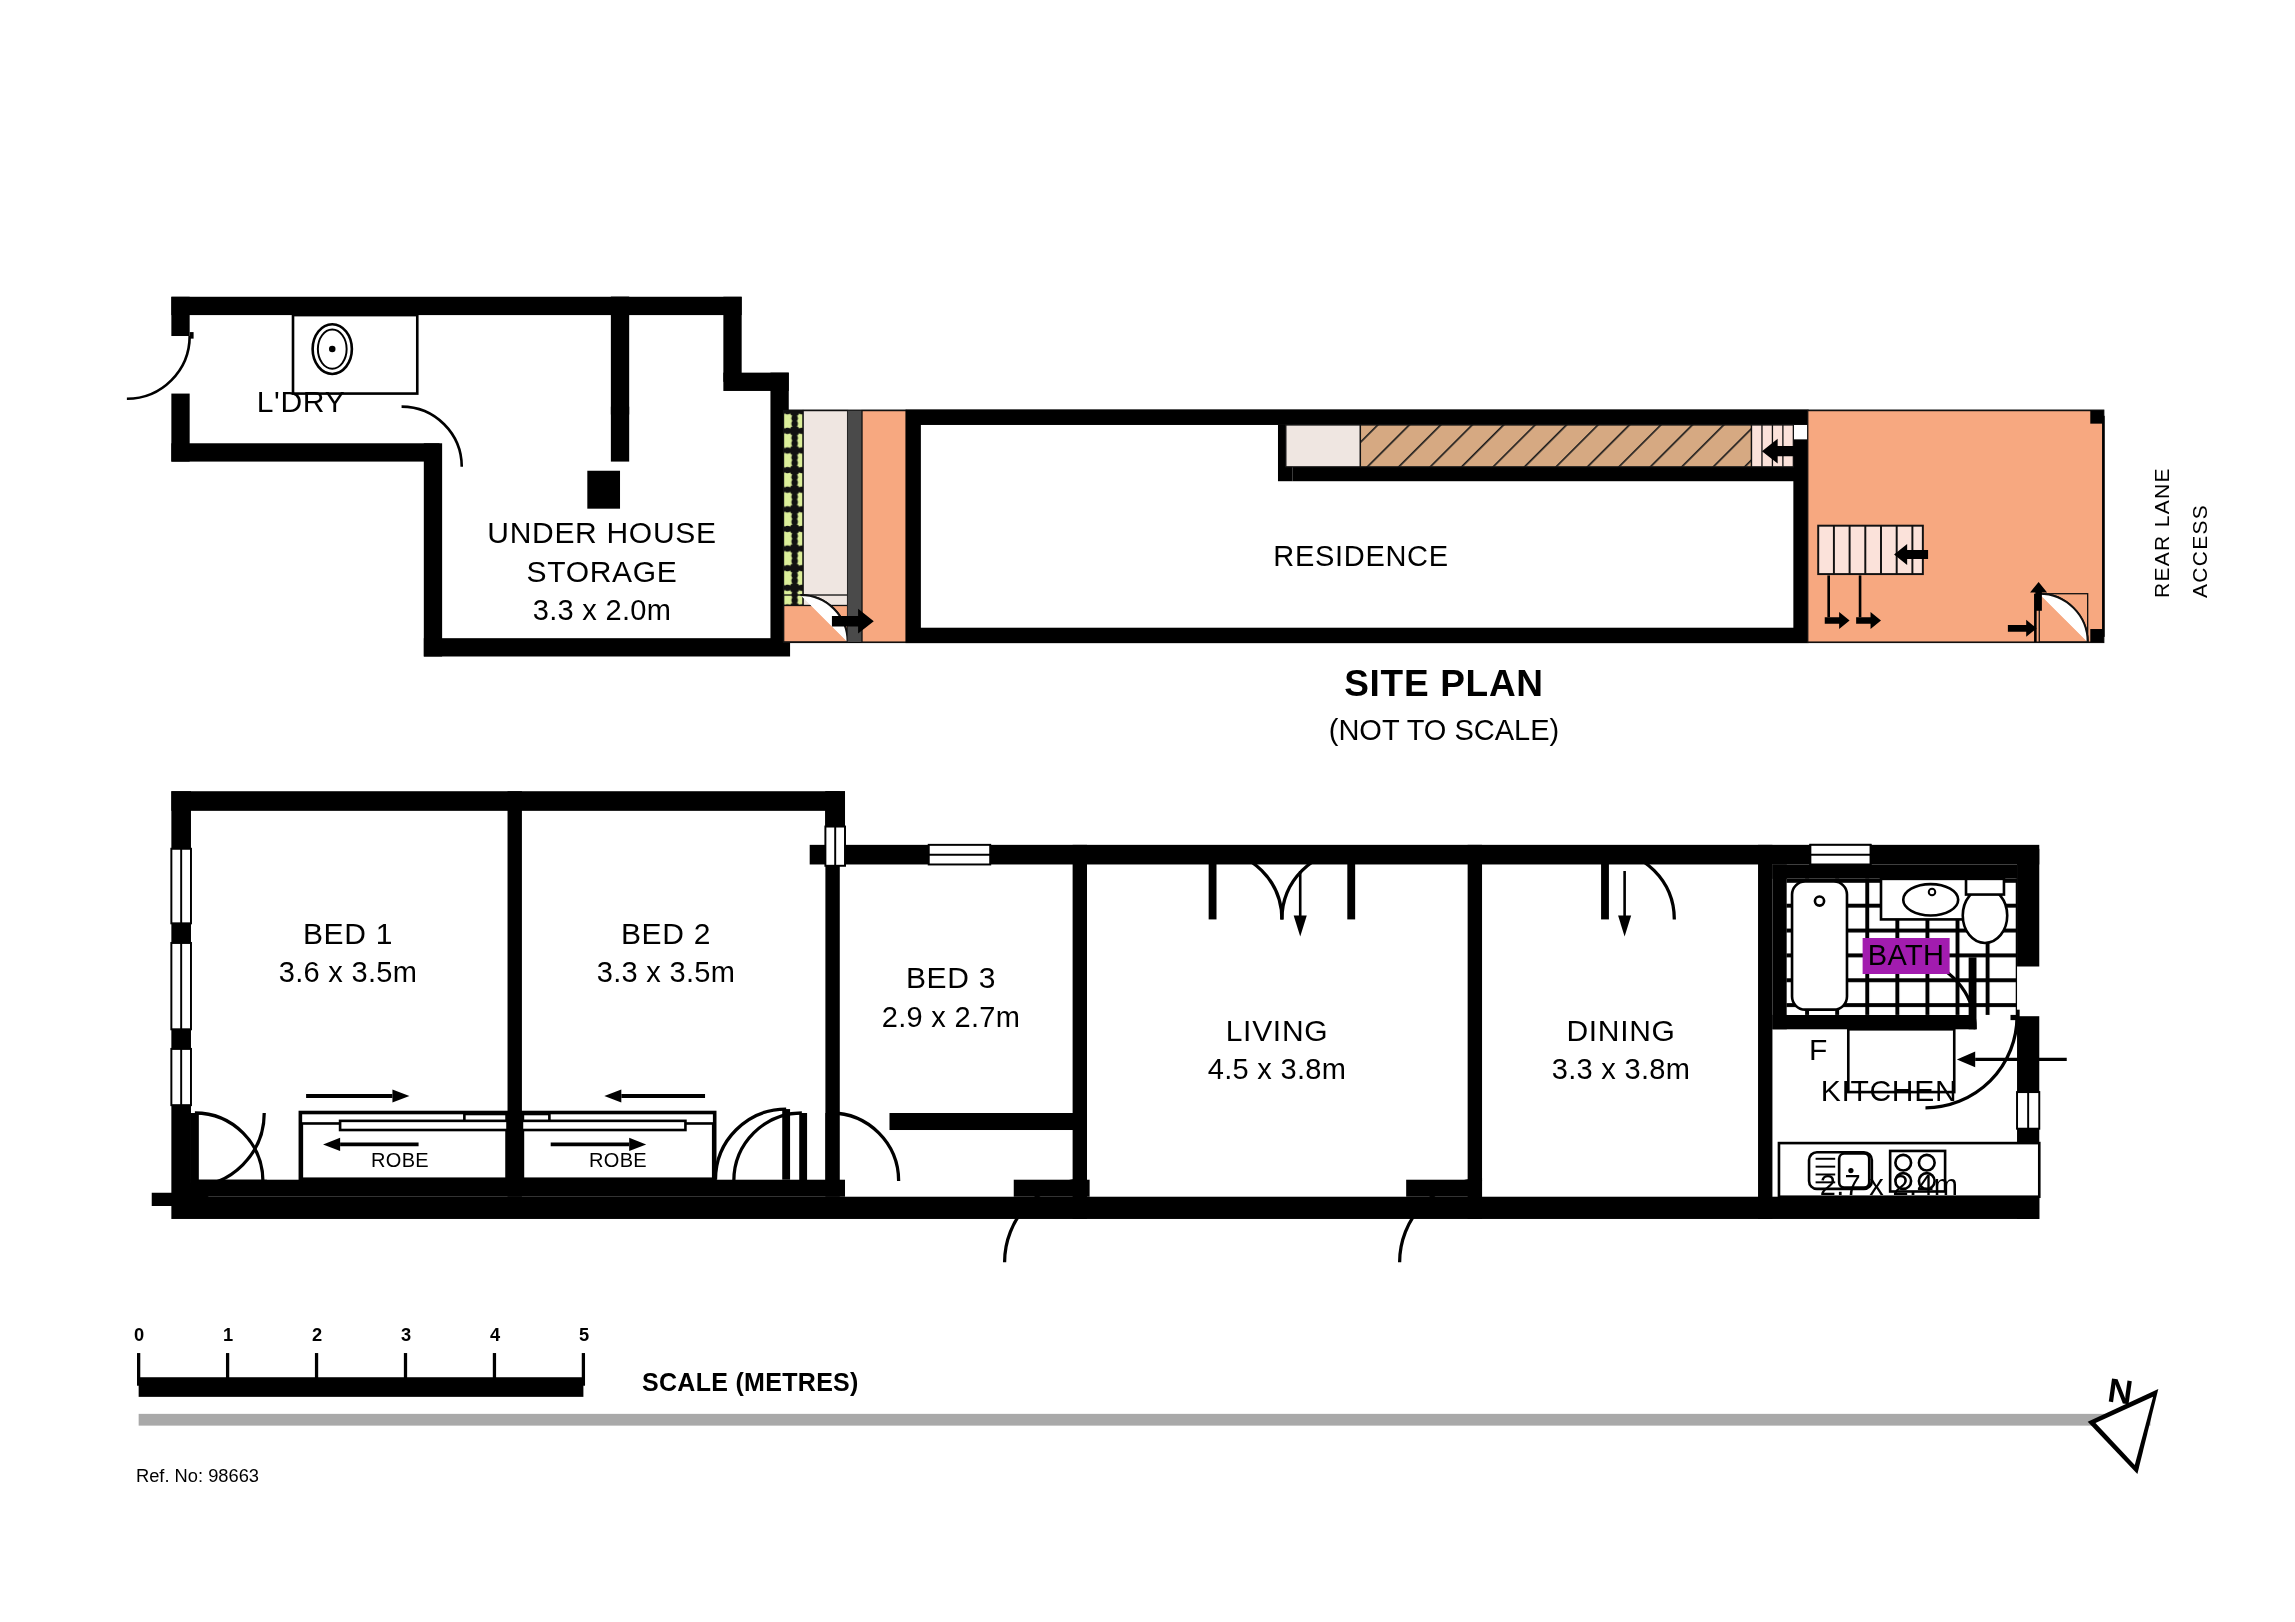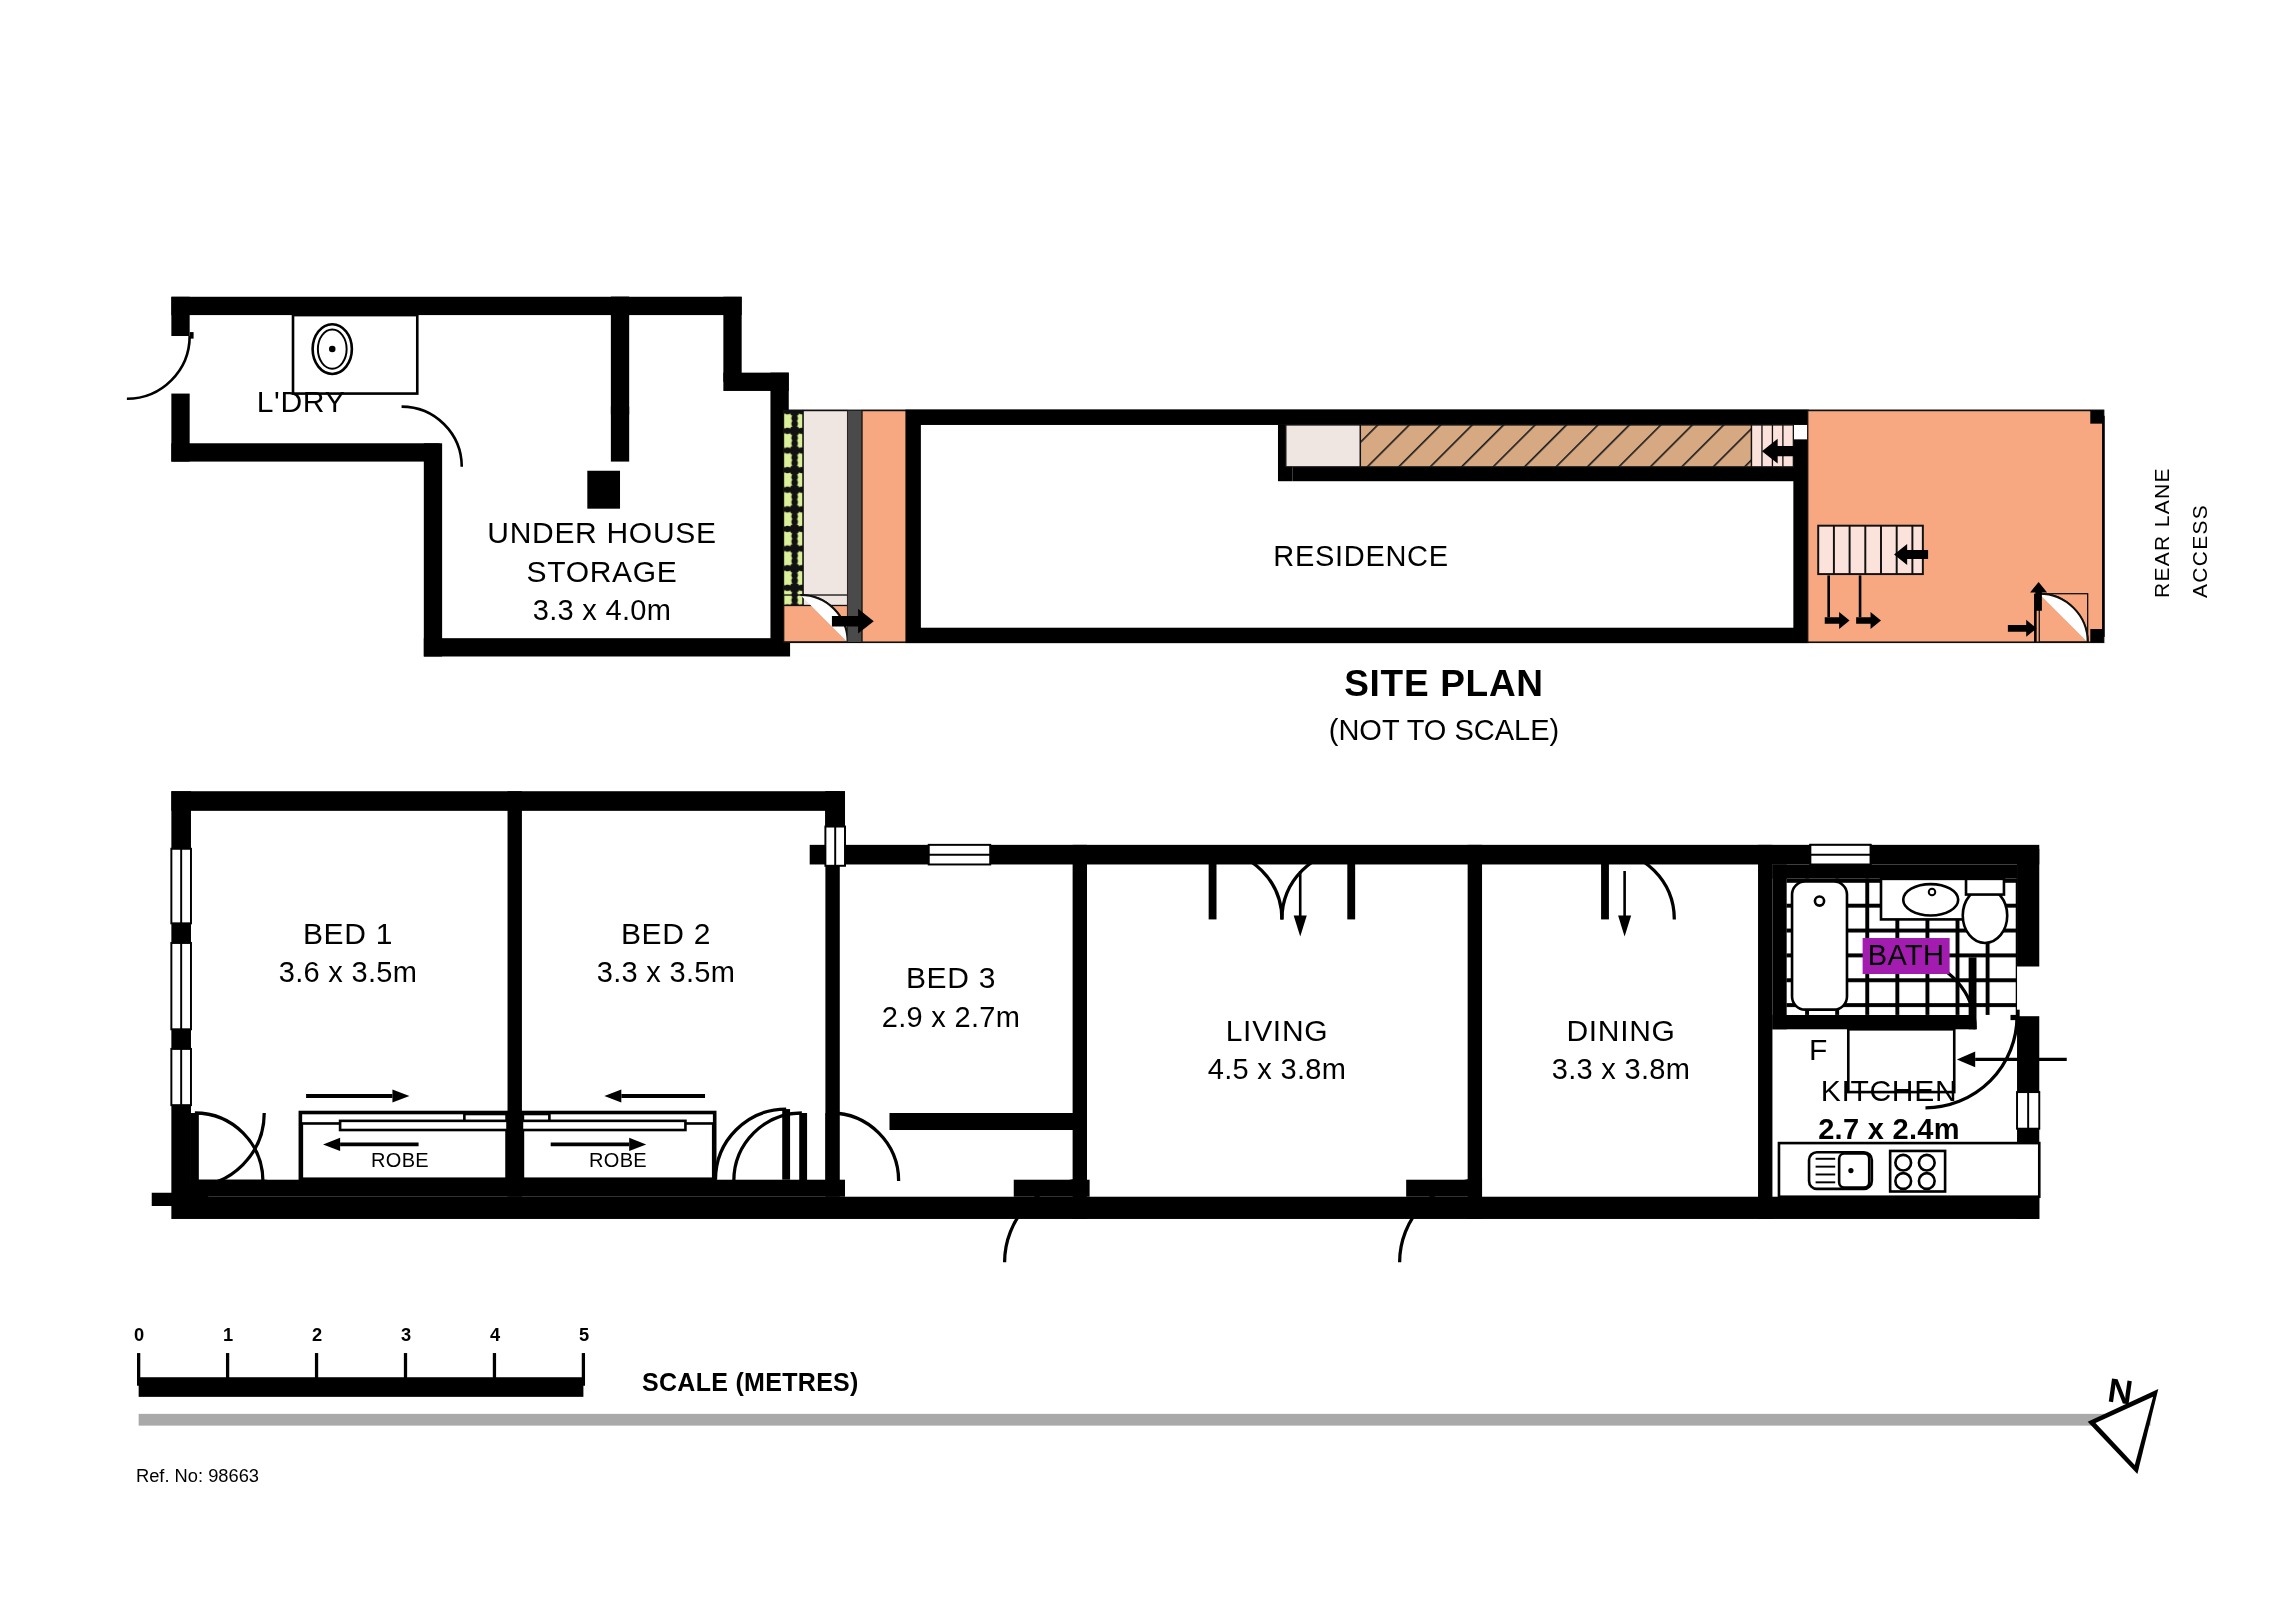--- a/index.html
+++ b/index.html
@@ -369,21 +369,21 @@
     <g>
       <path d="M3192,2160 L3300,2110 L3268,2240 Z" fill="#000"></path>
       <path d="M3204,2162 L3292,2122 L3264,2226 Z" fill="#fff"></path>
     </g>
   </svg>
 
   <div class="lbl room-name ctr" style="left:301px;top:376px;">L'DRY</div>
 
   <div class="lbl room-name ctr" style="left:602px;top:507px;">UNDER HOUSE</div>
   <div class="lbl room-name ctr" style="left:602px;top:546px;">STORAGE</div>
-  <div class="lbl room-dim ctr" style="left:602px;top:585px;">3.3 x 4.0m</div>
+  <div class="lbl room-dim ctr" style="left:602px;top:585px;">3.3 x 2.0m</div>
 
   <div class="lbl residence-lbl ctr" style="left:1361px;top:531px;">RESIDENCE</div>
 
   <div class="lbl rearlane" style="left:2150px;top:589px;">REAR LANE</div>
   <div class="lbl rearlane" style="left:2188px;top:589px;">ACCESS</div>
 
   <div class="lbl siteplan-title ctr" style="left:1444px;top:654px;">SITE PLAN</div>
   <div class="lbl siteplan-sub ctr" style="left:1444px;top:705px;">(NOT TO SCALE)</div>
 
   <div class="lbl room-name ctr" style="left:348px;top:908px;">BED 1</div>
@@ -395,21 +395,21 @@
   <div class="lbl room-name ctr" style="left:951px;top:952px;">BED 3</div>
   <div class="lbl room-dim ctr" style="left:951px;top:992px;">2.9 x 2.7m</div>
 
   <div class="lbl room-name ctr" style="left:1277px;top:1005px;">LIVING</div>
   <div class="lbl room-dim ctr" style="left:1277px;top:1044px;">4.5 x 3.8m</div>
 
   <div class="lbl room-name ctr" style="left:1621px;top:1005px;">DINING</div>
   <div class="lbl room-dim ctr" style="left:1621px;top:1044px;">3.3 x 3.8m</div>
 
   <div class="lbl room-name ctr" style="left:1889px;top:1065px;">KITCHEN</div>
-  <div class="lbl room-dim ctr" style="left:1889px;top:1104px;font-weight:bold;">2.7 x 2.4m</div>
+  <div class="lbl room-dim ctr" style="left:1889px;top:1160px;">2.7 x 2.4m</div>
 
   <div class="lbl bath-lbl ctr" style="left:1906px;top:929px;">BATH</div>
 
   <div class="lbl fridge-lbl" style="left:1809px;top:1024px;">F</div>
 
   <div class="lbl robe-lbl ctr" style="left:400px;top:1140px;">ROBE</div>
   <div class="lbl robe-lbl ctr" style="left:618px;top:1140px;">ROBE</div>
 
   <div class="lbl scale-num ctr" style="left:139px;top:1315px;">0</div>
   <div class="lbl scale-num ctr" style="left:228px;top:1315px;">1</div>

